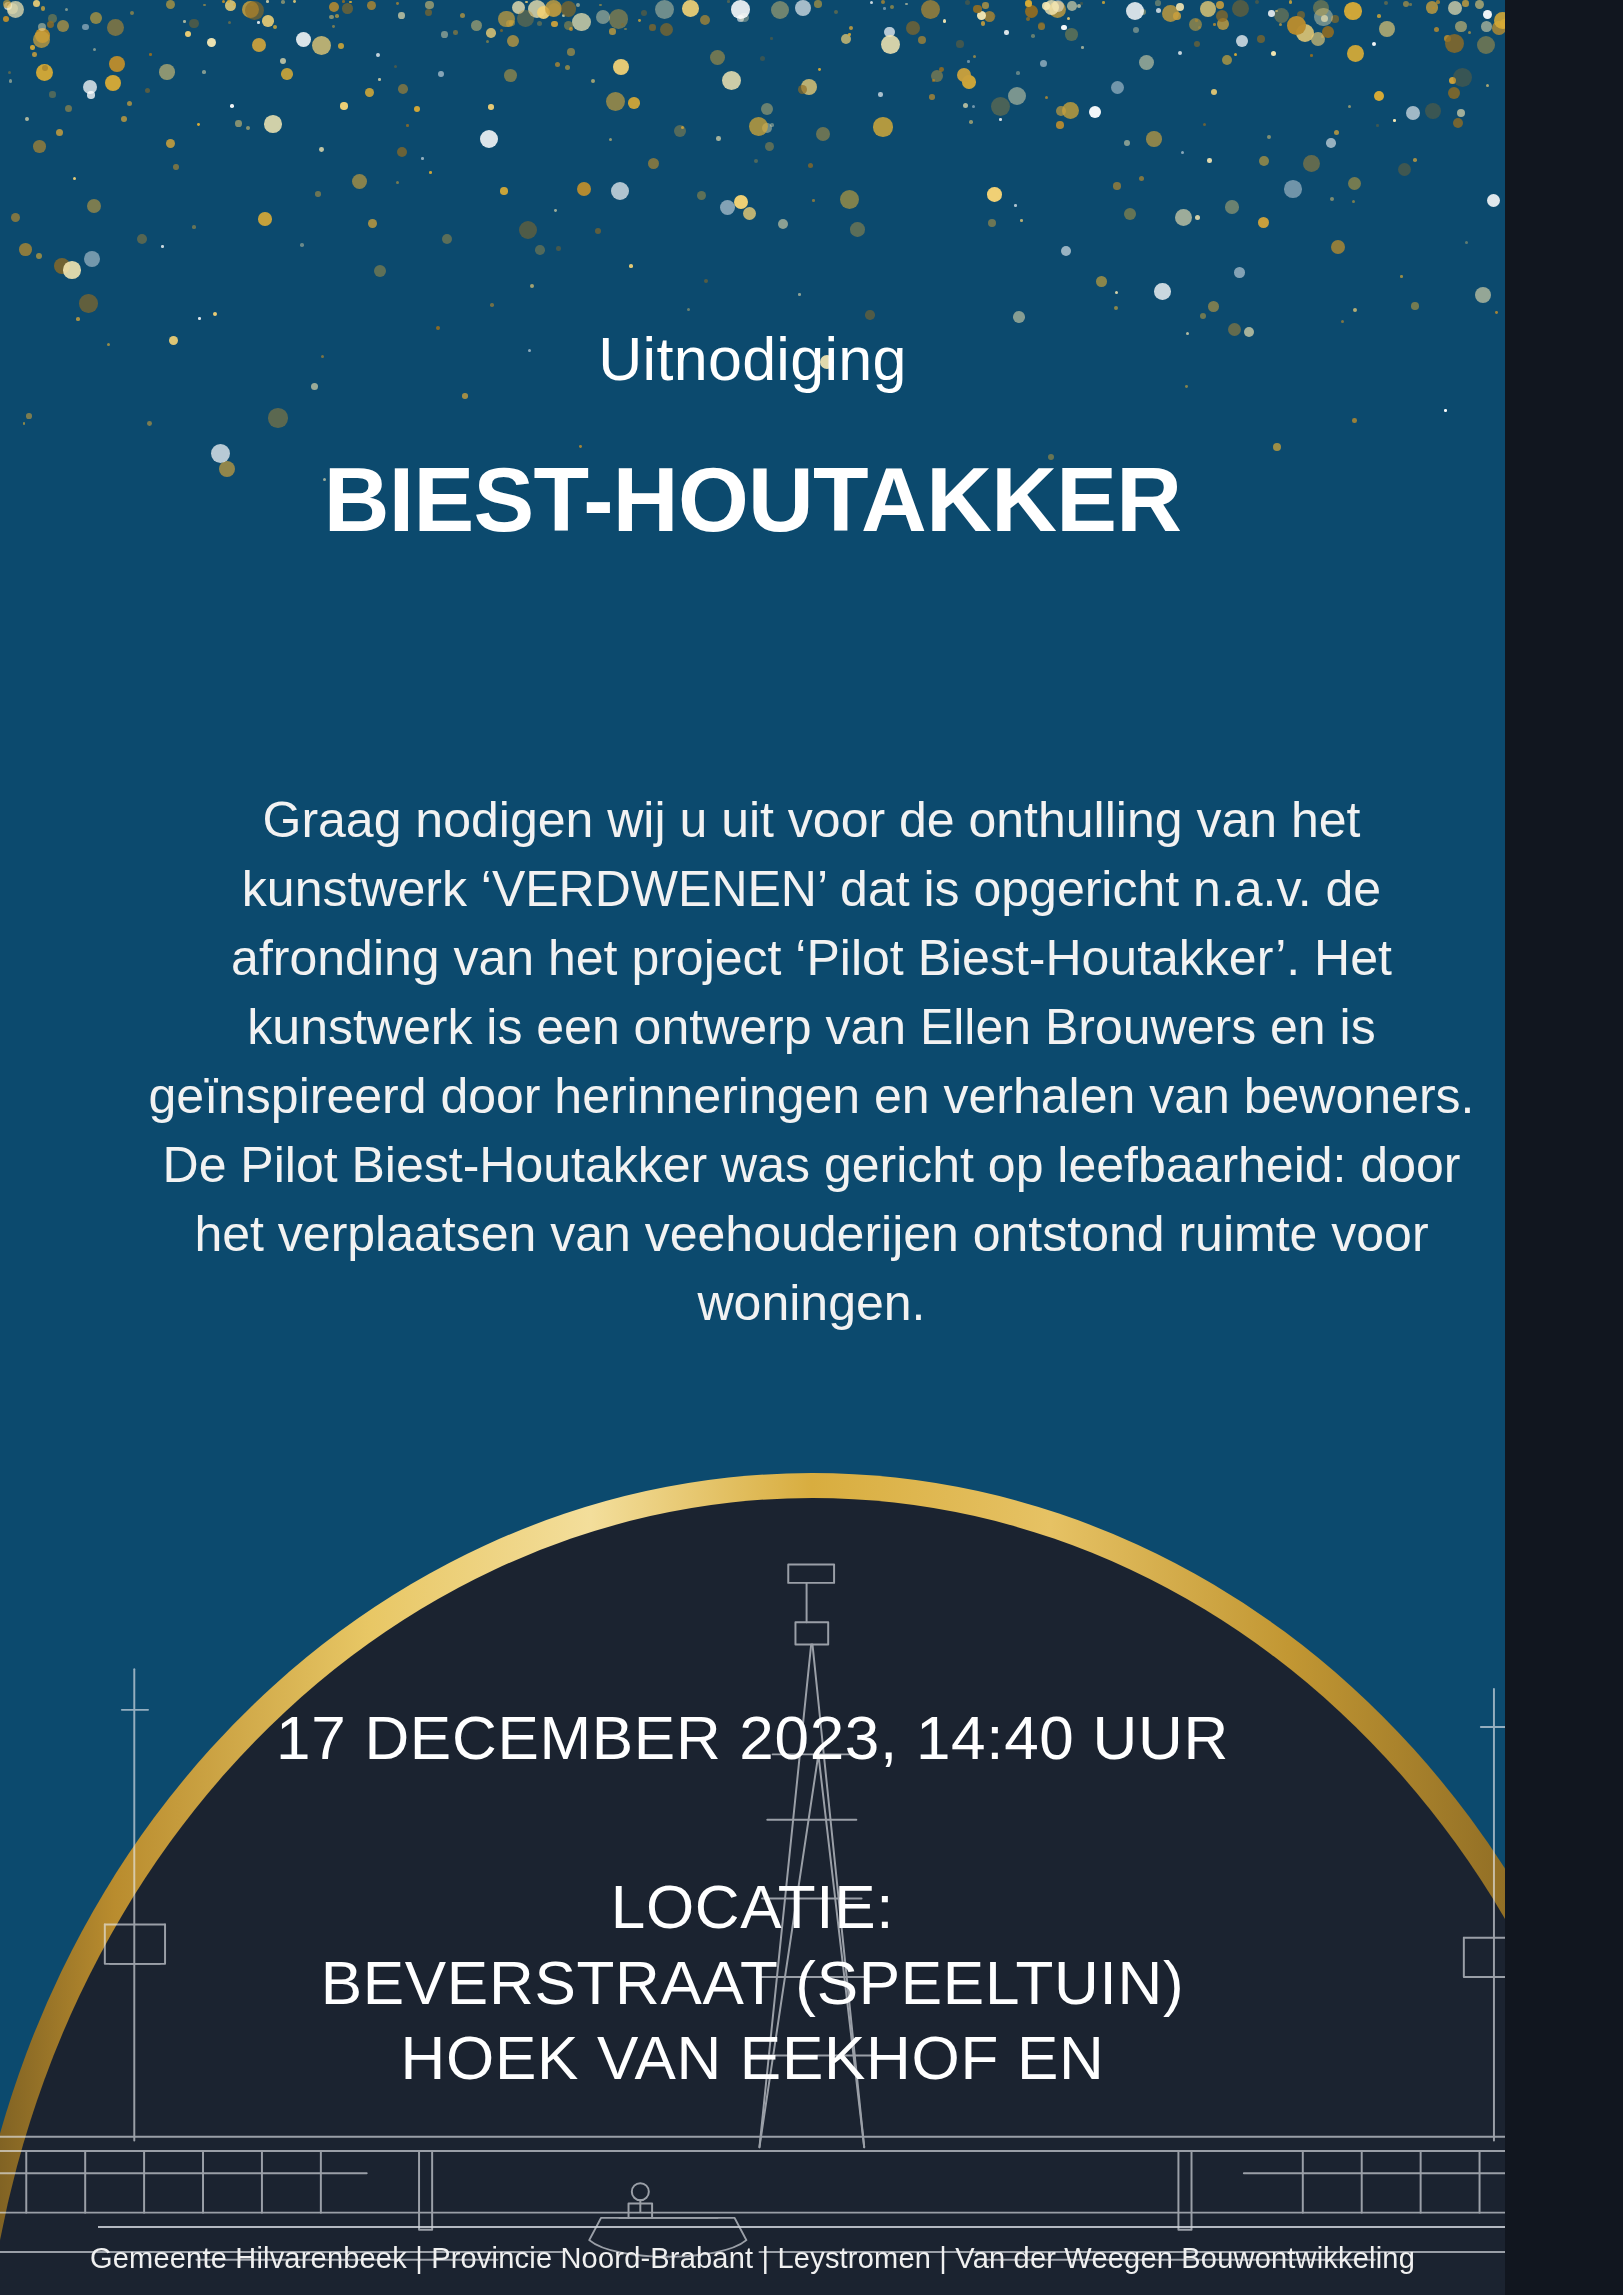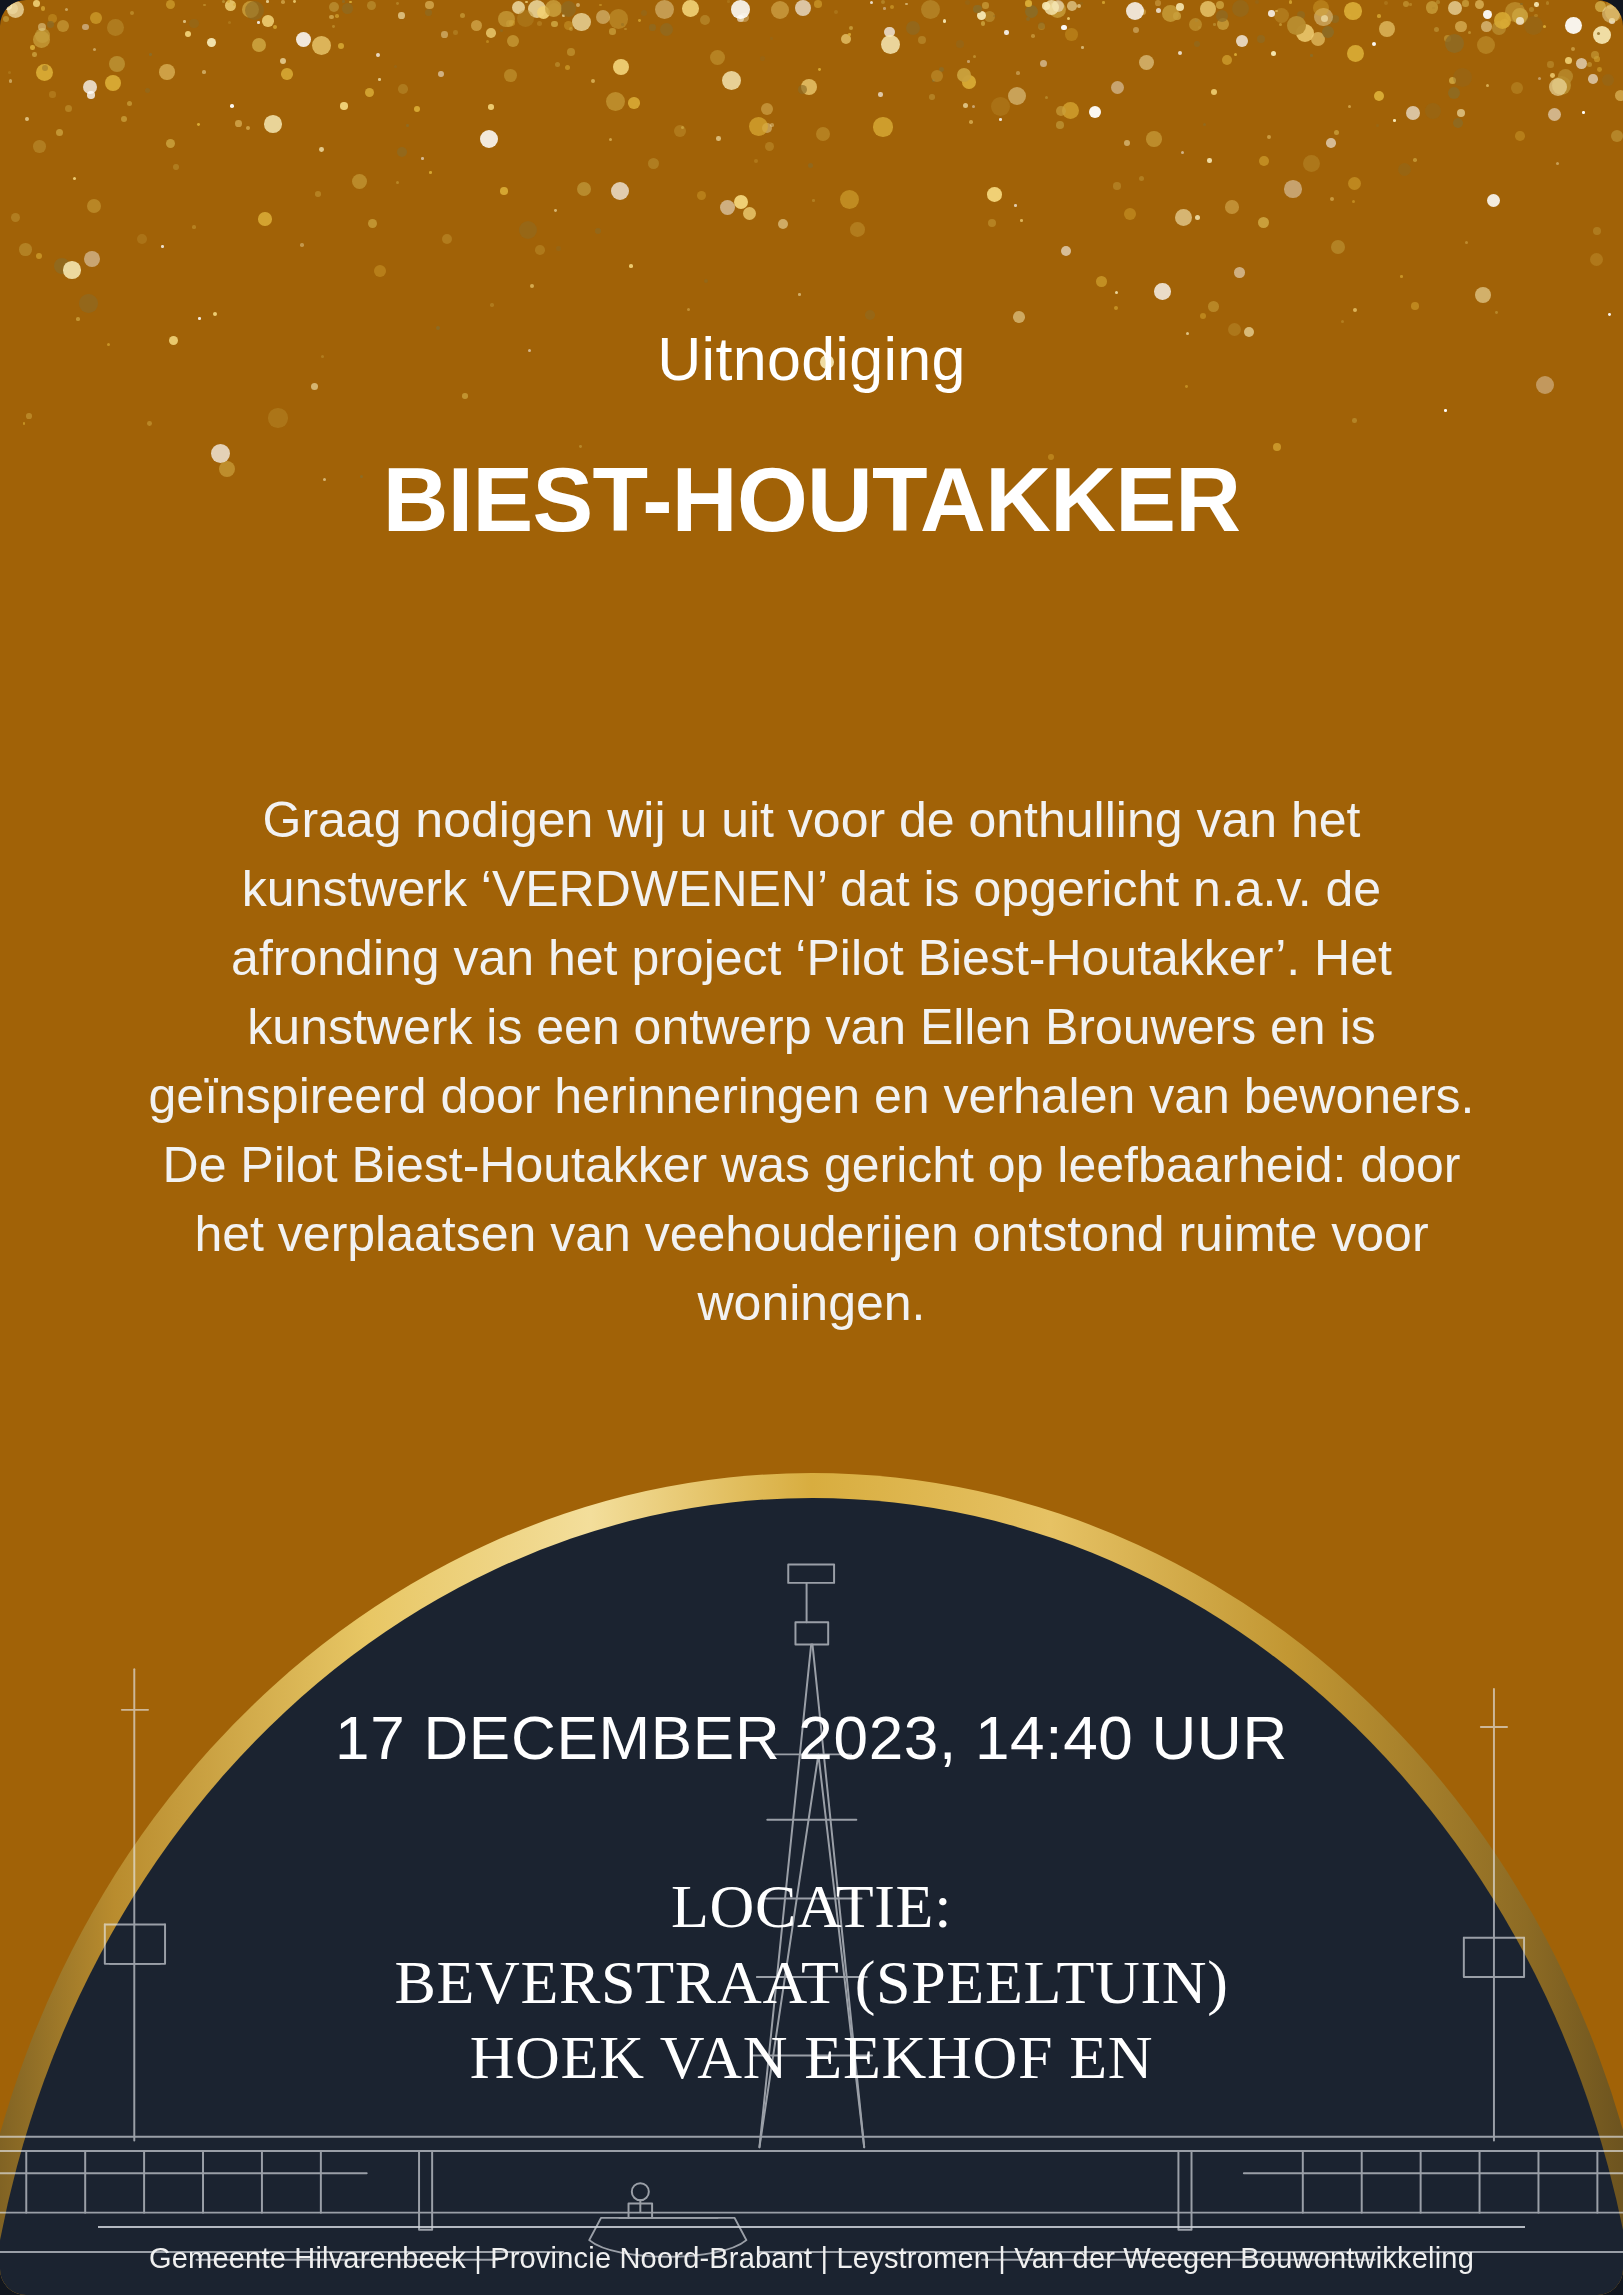--- a/index.html
+++ b/index.html
@@ -6,25 +6,24 @@
     margin: 0;
     padding: 0;
     background: #11161f;
   }
   body {
     font-family: "Liberation Sans", sans-serif;
   }
 
   .poster {
     position: relative;
-    width: 1623px;
+    width: 1505px;
     height: 2295px;
     overflow: hidden;
-    background: #a16207;
-    border-radius: 26px;
+    background: #0c4a6e;
   }
 
   
   .confetti {
     position: absolute;
     left: 0; top: 0;
     width: 1623px;
     height: 498px;
     overflow: hidden;
     pointer-events: none;
@@ -130,21 +129,21 @@
     top: 1869px;
     left: 0;
     width: 100%;
     text-align: center;
     color: #ffffff;
     font-size: 62px;
     line-height: 1.22;
     font-weight: 400;
     letter-spacing: 0.7px;
   }
-  .location span { display: block; font-family: Liberation Serif, serif; }
+  .location span { display: block; }
 
   .footer-rule {
     position: absolute;
     left: 98px;
     top: 2226px;
     width: 1427px;
     height: 2px;
     background: #cfd3da;
     opacity: .85;
   }

